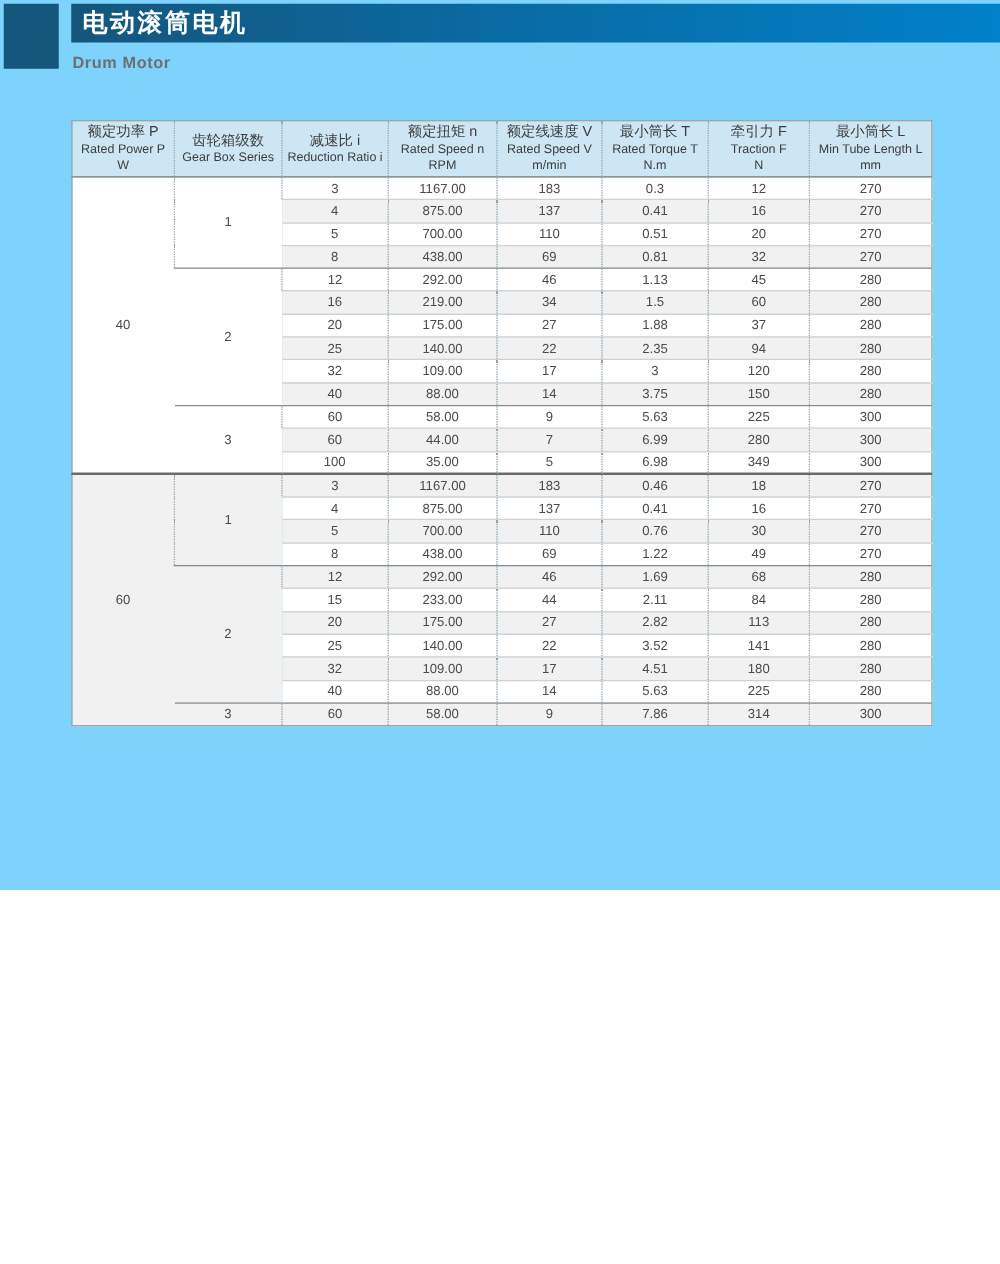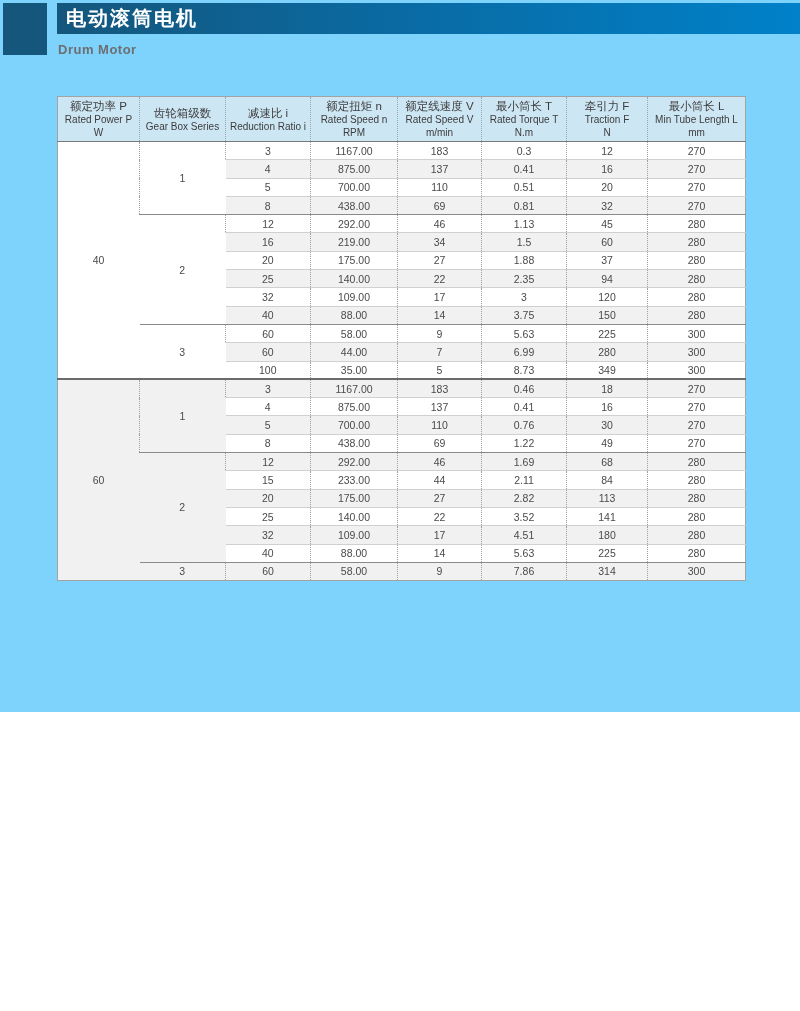--- a/index.html
+++ b/index.html
@@ -233,21 +233,21 @@
           <td>44.00</td>
           <td>7</td>
           <td>6.99</td>
           <td>280</td>
           <td>300</td>
         </tr>
         <tr>
           <td>100</td>
           <td>35.00</td>
           <td>5</td>
-          <td>8.73</td>
+          <td>6.98</td>
           <td>349</td>
           <td>300</td>
         </tr>
         <tr class="odd group-start">
           <td rowspan="11" class="merged">60</td>
           <td rowspan="4" class="merged">1</td>
           <td>3</td>
           <td>1167.00</td>
           <td>183</td>
           <td>0.46</td>

